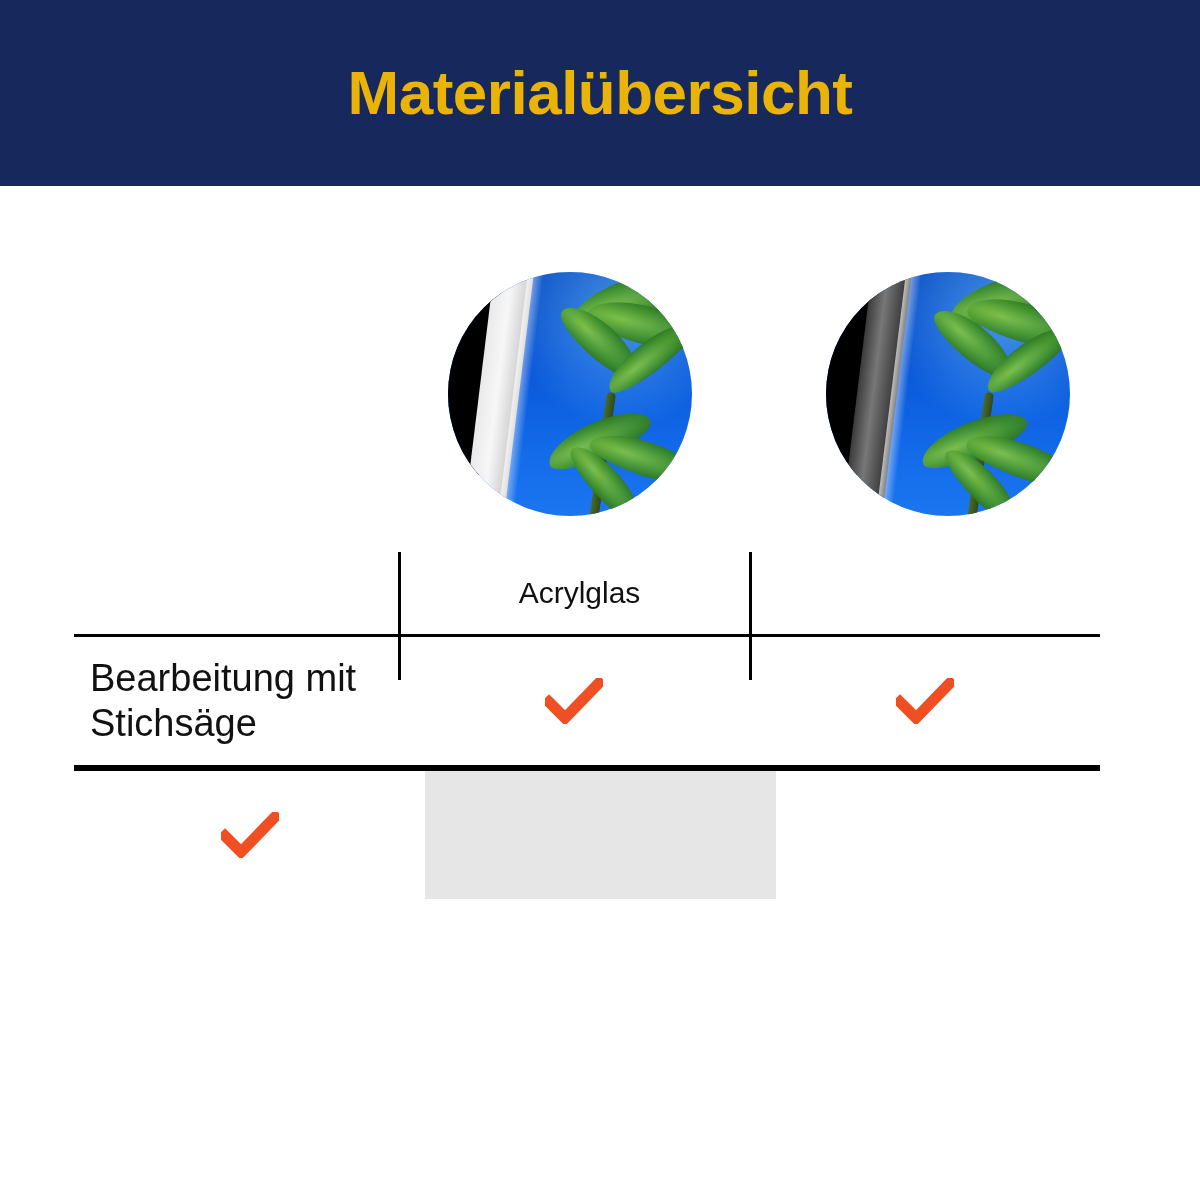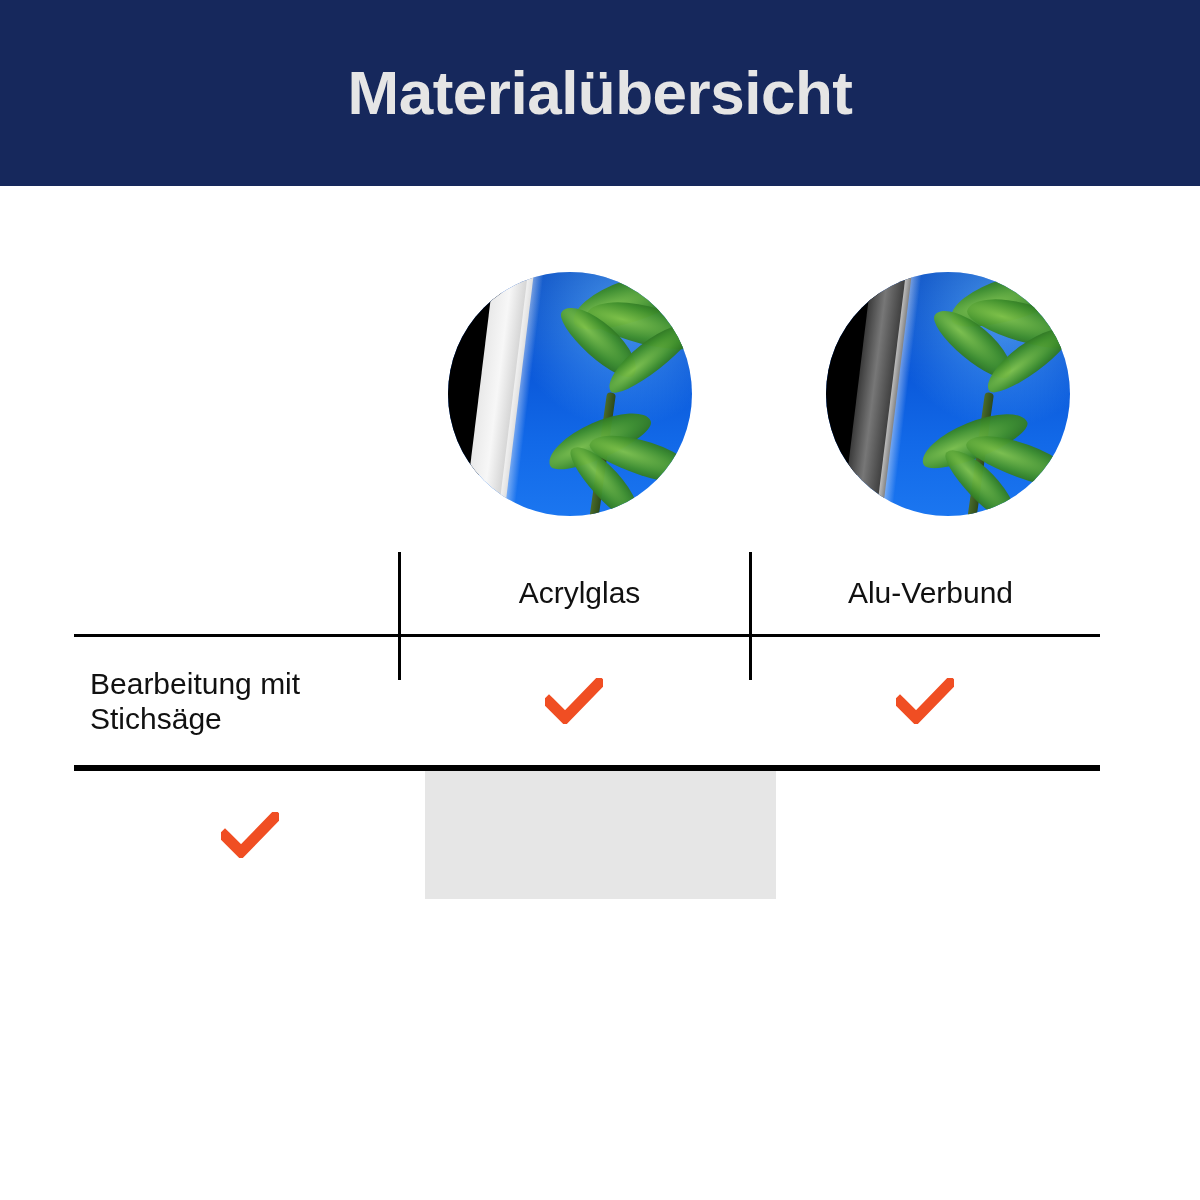--- a/index.html
+++ b/index.html
@@ -27,21 +27,21 @@
     top: 0;
     left: 0;
     width: 1200px;
     height: 186px;
     background: #16285c;
     display: flex;
     align-items: center;
     justify-content: center;
   }
   .header-title {
-    color: #e5e5e5;
+    color: #eab308;
     font-size: 62px;
     font-weight: bold;
     letter-spacing: -0.5px;
     line-height: 1;
     text-align: center;
   }
 
   
   .thumbs {
     position: absolute;
@@ -132,21 +132,21 @@
 
   .head-row .cell { height: 82px; padding-left: 12px; }
   .head-row .c-col {
     font-size: 30px;
     color: #111111;
   }
 
   .body-row .cell { height: 128px; }
 
   .label-text {
-    font-size: 30px;
+    font-size: 38px;
     color: #111111;
     line-height: 1.18;
   }
 
   
   .vline {
     position: absolute;
     width: 3px;
     background: #000000;
   }
@@ -212,21 +212,20 @@
       </div>
     </div>
 
   </div>
 
   <div class="table">
 
     <div class="trow head-row">
       <div class="cell c-label"></div>
       <div class="cell c-col">Acrylglas</div>
-      <div class="cell c-col">Alu-Verbund</div>
       <div class="vline vline-1" style="top:0; height:82px;"></div>
       <div class="vline vline-2" style="top:0; height:82px;"></div>
     </div>
     <div class="hline"></div>
 
     <div class="trow body-row">
       <div class="cell c-label">
         <span class="label-text">Bearbeitung mit Stichsäge</span>
       </div>
       <div class="cell c-col">

